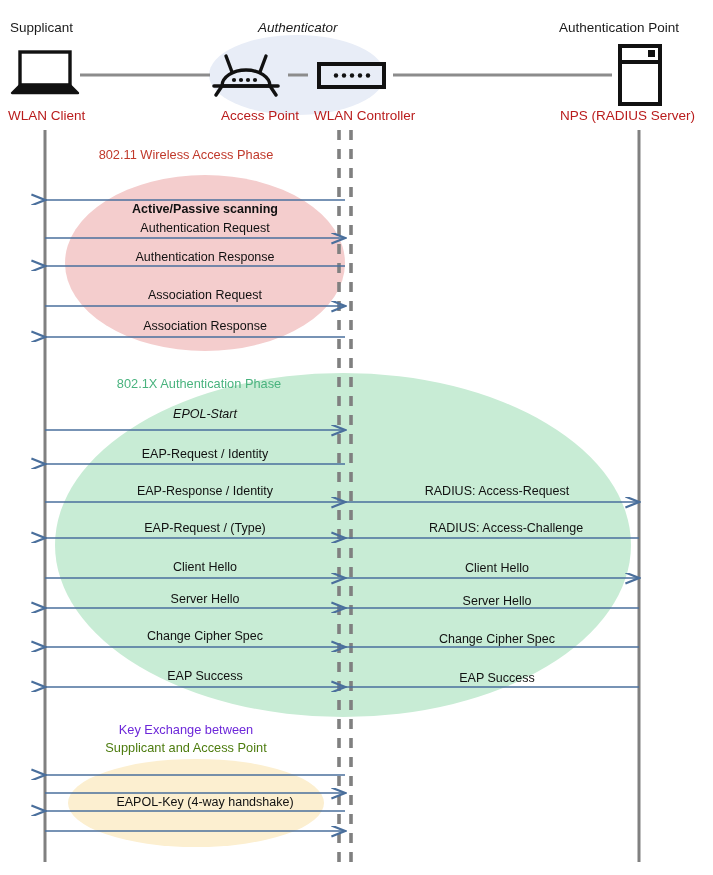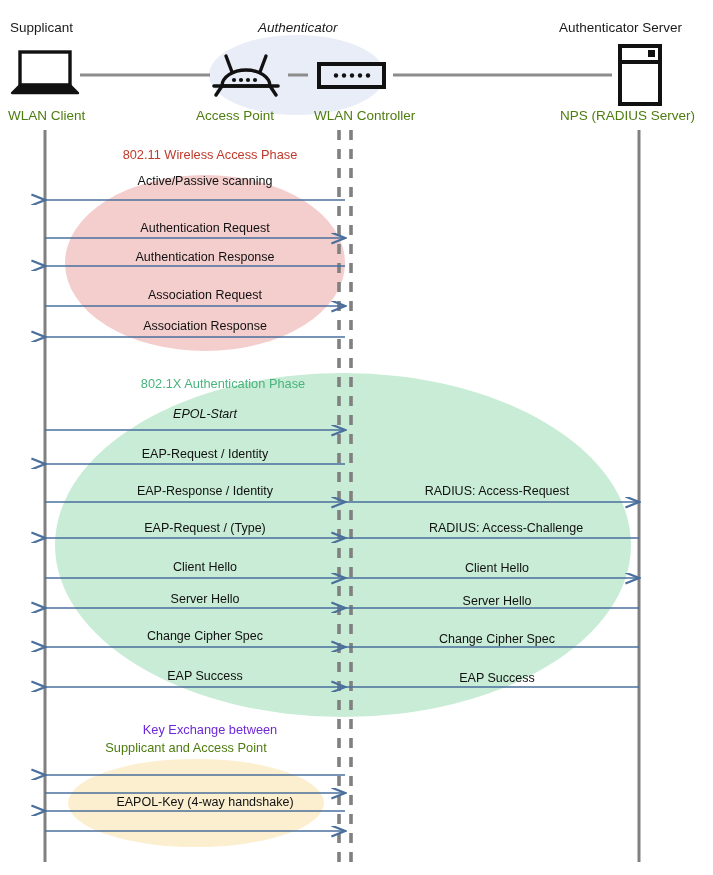--- a/index.html
+++ b/index.html
@@ -9,33 +9,33 @@
     color:#111;
   }
   #diagram{position:absolute;left:0;top:0;width:713px;height:875px;}
 
   
   .actor-role{
     position:absolute;font-size:13.5px;color:#1a1a1a;white-space:nowrap;
     text-align:center;
   }
   .actor-name{
-    position:absolute;font-size:13.5px;color:#4d7c0f;white-space:nowrap;
+    position:absolute;font-size:13.5px;color:#b91c1c;white-space:nowrap;
     text-align:center;
   }
 
   
   .msg-label{
     position:absolute;font-size:12.5px;color:#111;white-space:nowrap;
     text-align:center;transform:translateX(-50%);
   }
   
   .phase-label{
     position:absolute;font-size:12.8px;white-space:nowrap;
-    text-align:center;transform:translateX(-50%);font-weight:400;margin-left:24px;
+    text-align:center;transform:translateX(-50%);font-weight:400;
   }
   .phase-red{color:#c0392b;}
   .phase-green{color:#49b37e;}
   .phase-orange{color:#e8a champion;}
   .phase-orange{color:#6d28d9;}
   .phase-orange-l2{position:absolute;font-size:12.8px;white-space:nowrap;
     text-align:center;transform:translateX(-50%);color:#4d7c0f;}
 </style>
 </head>
 <body>
@@ -131,38 +131,38 @@
         <line x1="639" x2="345" y1="647" y2="647" stroke="#4a6f9c" stroke-width="1.7" marker-end="url(#arrow-l)"></line>
         <line x1="639" x2="345" y1="687" y2="687" stroke="#4a6f9c" stroke-width="1.7" marker-end="url(#arrow-l)"></line>
       </g>
   </svg>
 
   
   <div class="actor-role" style="left:10px;top:20px;">Supplicant</div>
   <div class="actor-name" style="left:8px;top:108px;">WLAN Client</div>
 
   <div class="actor-role" style="left:258px;top:20px;font-style:italic;">Authenticator</div>
-  <div class="actor-name" style="left:196px;top:108px;">Access Point</div>
+  <div class="actor-name" style="left:221px;top:108px;">Access Point</div>
 
   <div class="actor-name" style="left:314px;top:108px;">WLAN Controller</div>
 
-  <div class="actor-role" style="left:559px;top:20px;">Authenticator Server</div>
+  <div class="actor-role" style="left:559px;top:20px;">Authentication Point</div>
   <div class="actor-name" style="left:560px;top:108px;">NPS (RADIUS Server)</div>
 
   
   <div class="phase-label phase-red" style="left:186px;top:147px;">802.11 Wireless Access Phase</div>
 
   <div class="phase-label phase-green" style="left:199px;top:376px;">802.1X Authentication Phase</div>
 
   <div class="phase-label phase-orange" style="left:186px;top:722px;">Key Exchange between</div>
   <div class="phase-orange-l2" style="left:186px;top:740px;">Supplicant and Access Point</div>
 
   
   <div id="labels-left">
-      <div class="msg-label" style="left: 205px; top: 174px;">Active/Passive scanning</div>
+      <div class="msg-label" style="left: 205px; top: 202px; font-weight: bold;">Active/Passive scanning</div>
       <div class="msg-label" style="left: 205px; top: 221px;">Authentication Request</div>
       <div class="msg-label" style="left: 205px; top: 250px;">Authentication Response</div>
       <div class="msg-label" style="left: 205px; top: 288px;">Association Request</div>
       <div class="msg-label" style="left: 205px; top: 319px;">Association Response</div>
       <div class="msg-label" style="left: 205px; top: 407px; font-style: italic;">EPOL-Start</div>
       <div class="msg-label" style="left: 205px; top: 447px;">EAP-Request / Identity</div>
       <div class="msg-label" style="left: 205px; top: 484px;">EAP-Response / Identity</div>
       <div class="msg-label" style="left: 205px; top: 521px;">EAP-Request / (Type)</div>
       <div class="msg-label" style="left: 205px; top: 560px;">Client Hello</div>
       <div class="msg-label" style="left: 205px; top: 592px;">Server Hello</div>

